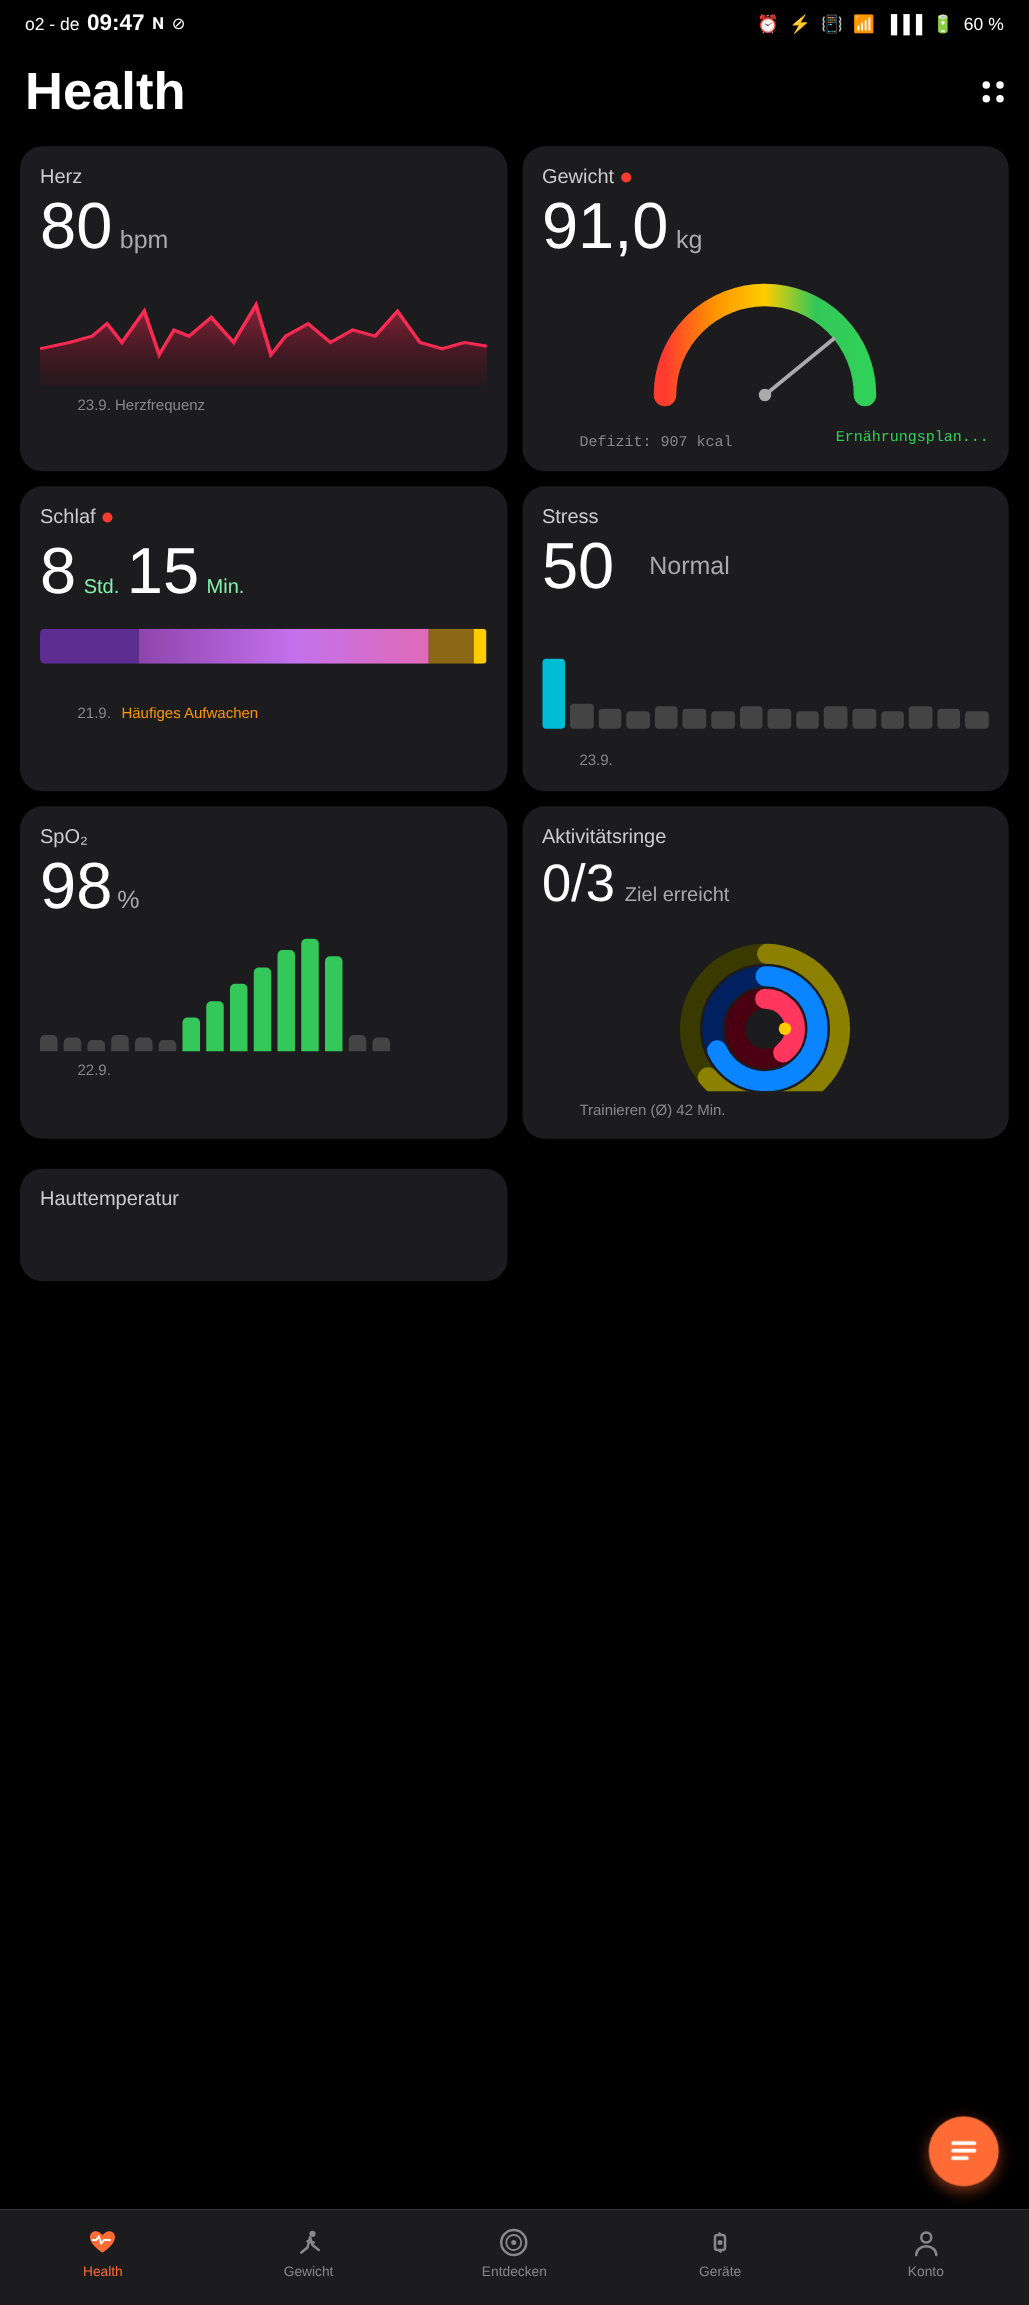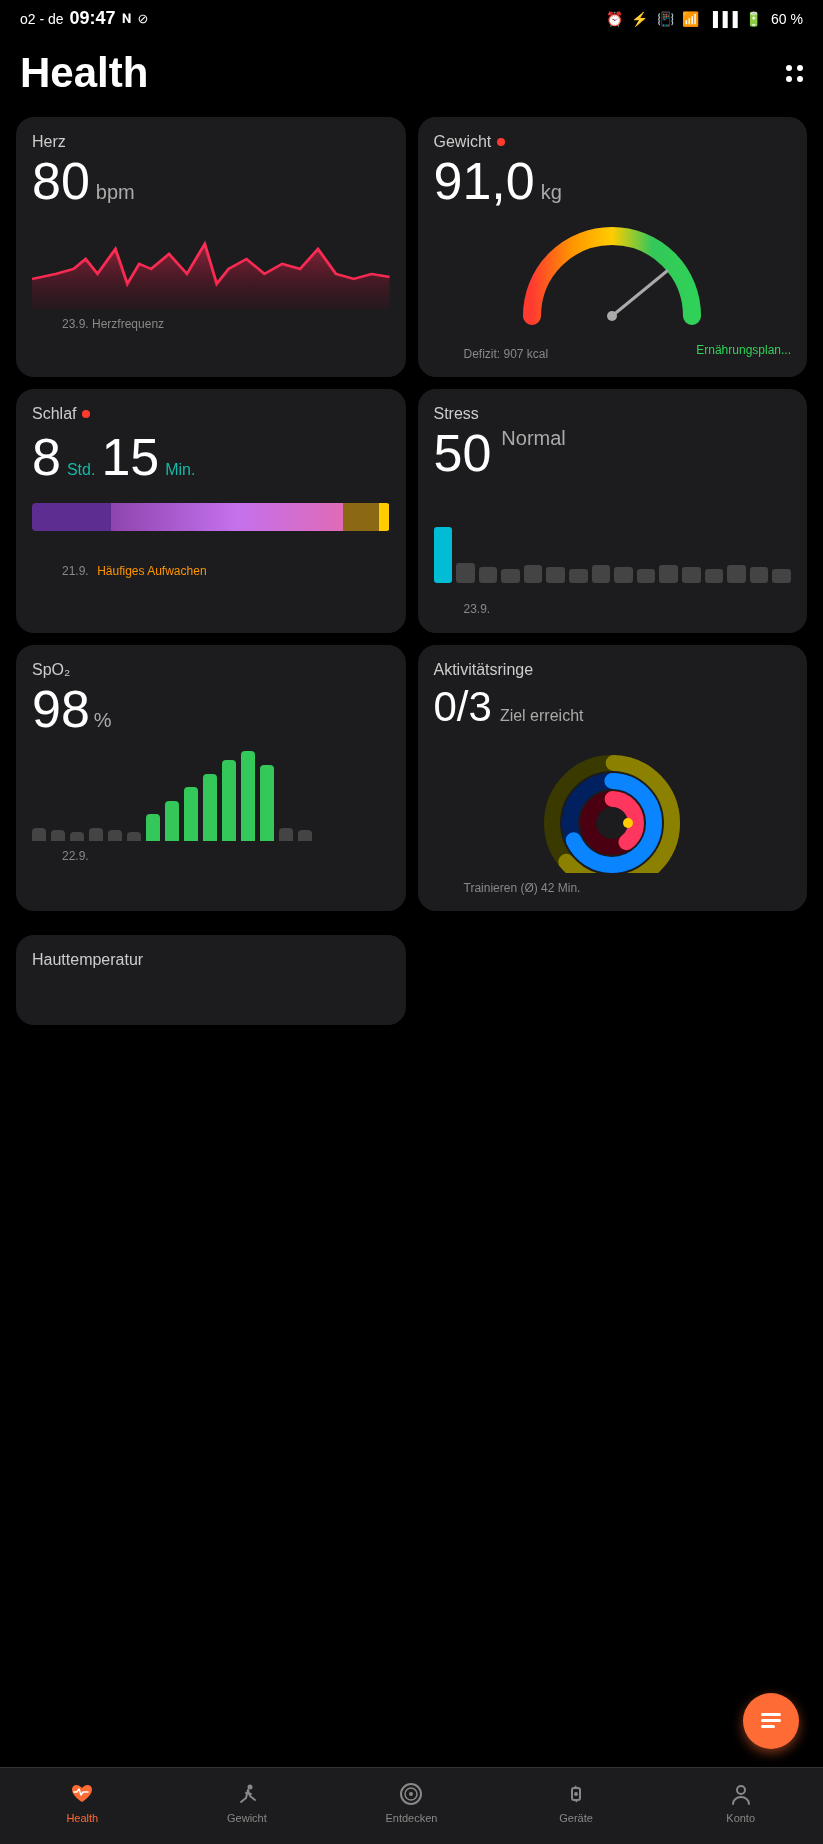--- a/index.html
+++ b/index.html
@@ -117,31 +117,32 @@
     .gauge-container {
       margin-top: 14px;
       display: flex;
       justify-content: center;
     }
     .weight-footer-row {
       display: flex;
       justify-content: space-between;
       align-items: center;
       margin-top: 8px;
+      font-family: Liberation Mono, monospace;
     }
 
     
     .sleep-card { min-height: 220px; }
     .sleep-value-row {
       display: flex;
       align-items: baseline;
       gap: 6px;
     }
     .sleep-num { font-size: 52px; font-weight: 300; }
-    .sleep-label { font-size: 16px; color: #14b8a6; }
+    .sleep-label { font-size: 16px; color: #86efac; }
     .sleep-bar-container {
       margin-top: 16px;
       height: 28px;
       display: flex;
       border-radius: 4px;
       overflow: hidden;
     }
 
     
     .stress-card { min-height: 220px; }
@@ -359,21 +360,21 @@
       <div style="width:3%; background:#ffcc00;"></div>
     </div>
     <div style="margin-top:30px;">
       <span class="card-footer">21.9.</span>
       <span style="color:#ff9500; font-size:12px; margin-left:4px;">Häufiges Aufwachen</span>
     </div>
   </div>
 
   <div class="card stress-card">
     <div class="card-title">Stress</div>
-    <div style="display:flex; align-items:flex-start; gap:10px;">
+    <div style="display:flex; align-items:center; gap:28px;">
       <span class="card-value">50</span>
       <span class="card-unit">Normal</span>
     </div>
     <div class="stress-bar-container">
 
       <div class="stress-bar-item" style="height:70%; background:#00bcd4; border-radius:3px;"></div>
       <div class="stress-bar-item" style="height:25%; background:#444; border-radius:3px;"></div>
       <div class="stress-bar-item" style="height:20%; background:#444; border-radius:3px;"></div>
       <div class="stress-bar-item" style="height:18%; background:#444; border-radius:3px;"></div>
       <div class="stress-bar-item" style="height:22%; background:#444; border-radius:3px;"></div>

